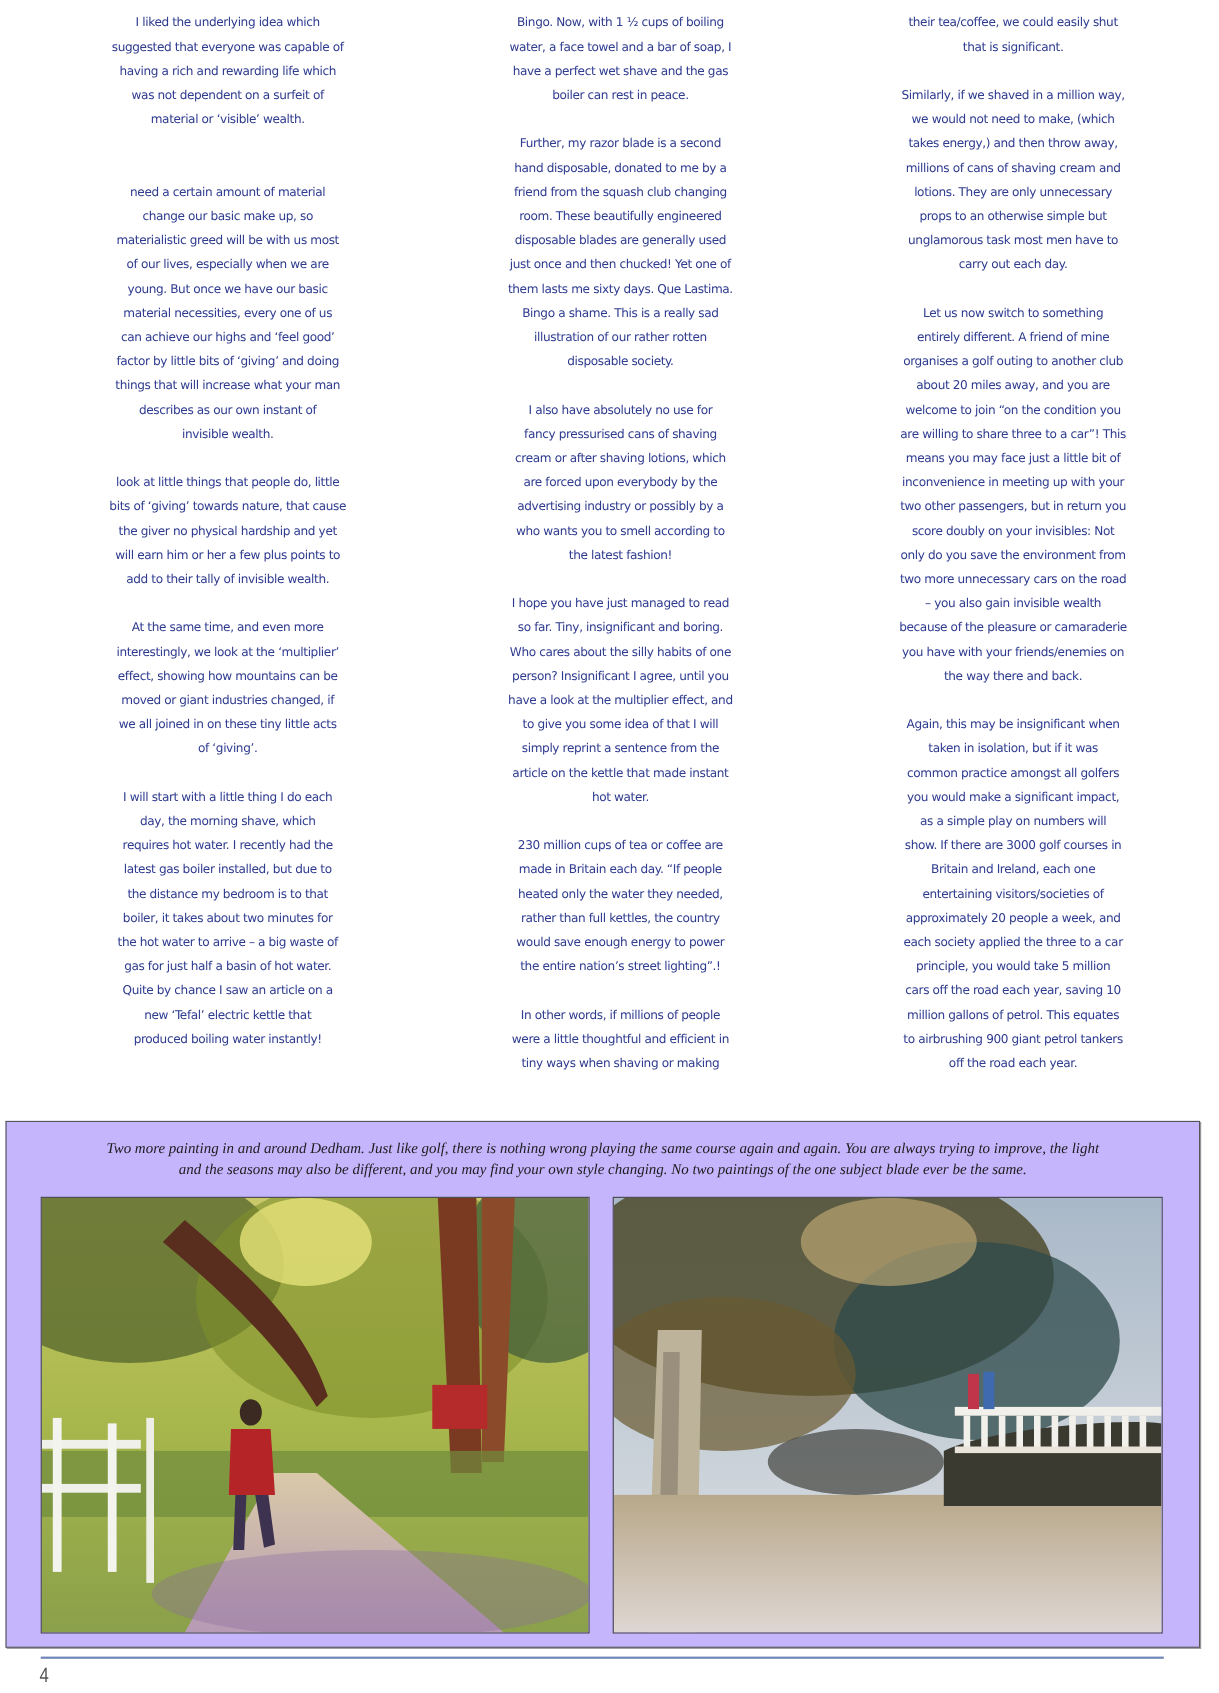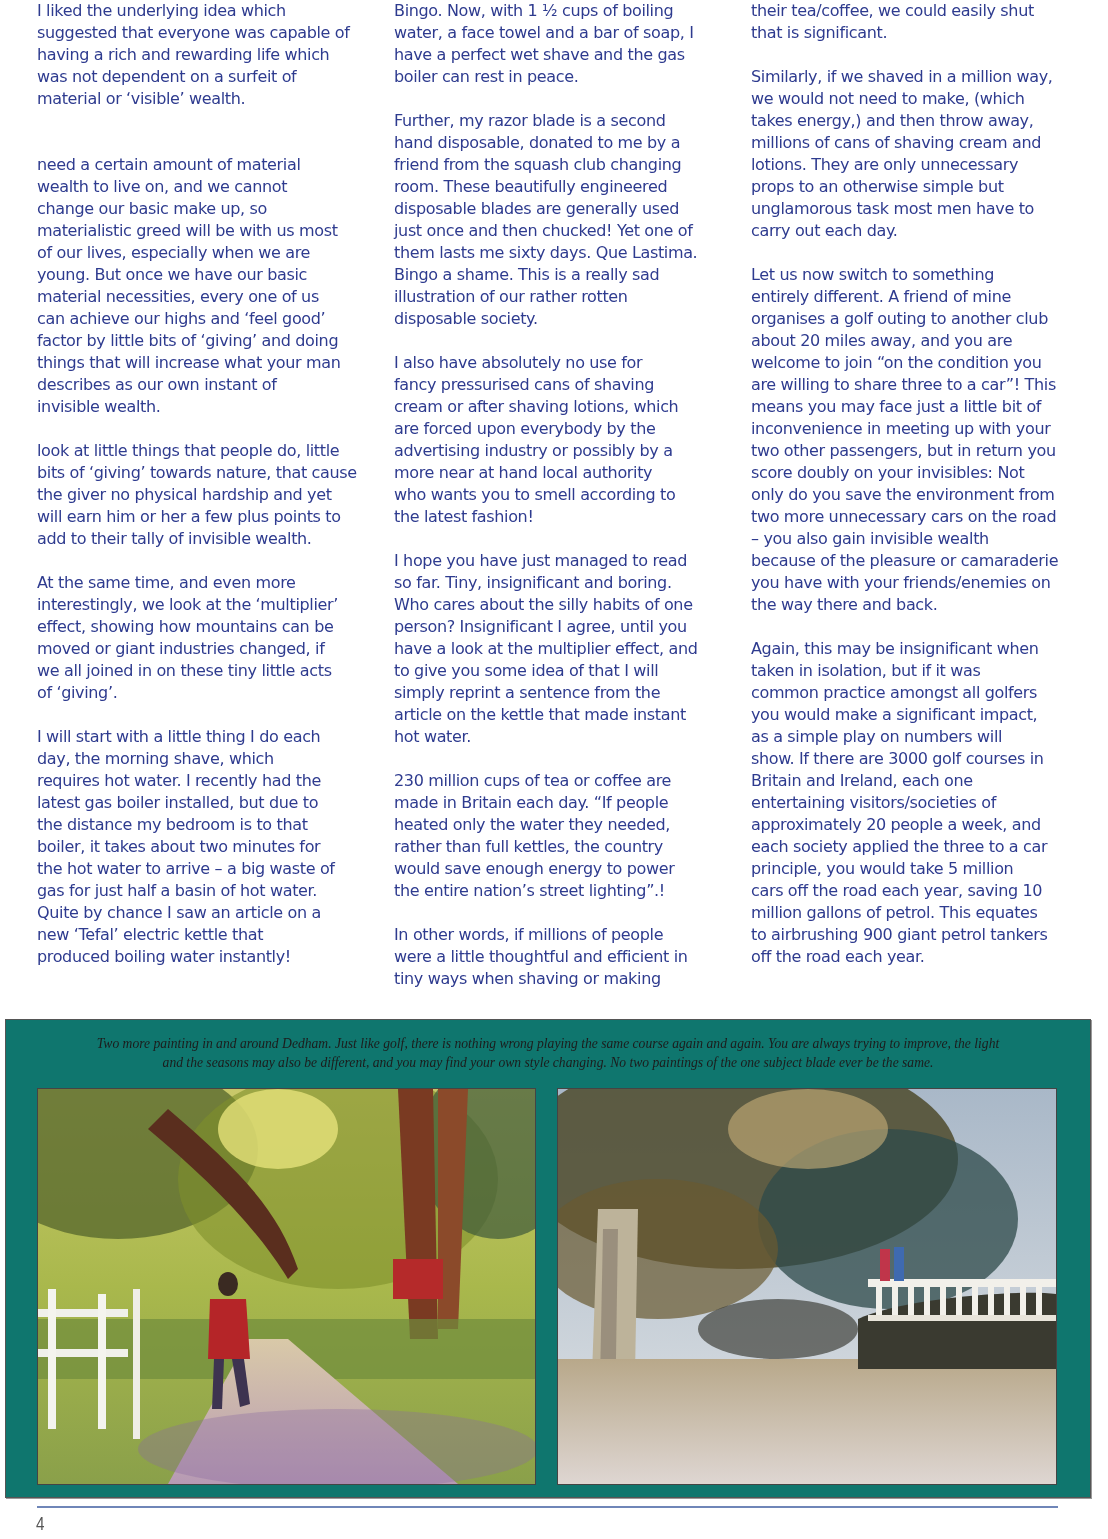--- a/index.html
+++ b/index.html
@@ -1,41 +1,40 @@
 <!DOCTYPE html>
 <html><head>
 <meta charset="utf-8">
 <style>
   html,body{margin:0;padding:0;background:#fff;}
   body{width:1108px;height:1539px;position:relative;overflow:hidden;}
-  .col{position:absolute;top:0;width:340px;font-family:"DejaVu Sans","Liberation Sans",sans-serif;font-size:16px;line-height:22px;color:#2e3b8f;letter-spacing:-0.35px;}
+  .col{position:absolute;top:10px;width:340px;font-family:"DejaVu Sans","Liberation Sans",sans-serif;font-size:11px;line-height:22px;color:#2e3b8f;letter-spacing:-0.35px;text-align:center;}
   .col p{margin:0;white-space:nowrap;}
   .col .gap{height:22px;}
   .col .gap2{height:44px;}
   #c1{left:37px;} #c2{left:394px;} #c3{left:751px;}
-  .box{position:absolute;left:5px;top:1019px;width:1084px;height:477px;background:#0f766e;border:1.5px solid #555;box-shadow:1px 1px 0 #999;}
+  .box{position:absolute;left:5px;top:1019px;width:1084px;height:477px;background:#c4b5fd;border:1.5px solid #555;box-shadow:1px 1px 0 #999;}
   .caption{position:absolute;left:0;right:0;top:14px;text-align:center;font-family:"Liberation Serif","DejaVu Serif",serif;font-style:italic;font-size:13.6px;line-height:19px;color:#1c1c1c;}
   .painting{position:absolute;top:68px;height:395px;border:1.5px solid #444;overflow:hidden;}
   #p1{left:31px;width:497px;}
   #p2{left:551px;width:498px;}
   .rule{position:absolute;left:37px;top:1506px;width:1021px;height:2px;background:#6f86b8;}
   .pnum{position:absolute;left:36px;top:1513px;font-family:"Liberation Sans",sans-serif;font-size:19px;color:#555;transform:scaleX(0.8);transform-origin:left;}
 </style>
 </head>
 <body>
 
 <div id="c1" class="col">
     <p>I liked the underlying idea which</p>
     <p>suggested that everyone was capable of</p>
     <p>having a rich and rewarding life which</p>
     <p>was not dependent on a surfeit of</p>
     <p>material or ‘visible’ wealth.</p>
     <div class="gap2"></div>
     <p>need a certain amount of material</p>
-    <p>wealth to live on, and we cannot</p>
     <p>change our basic make up, so</p>
     <p>materialistic greed will be with us most</p>
     <p>of our lives, especially when we are</p>
     <p>young. But once we have our basic</p>
     <p>material necessities, every one of us</p>
     <p>can achieve our highs and ‘feel good’</p>
     <p>factor by little bits of ‘giving’ and doing</p>
     <p>things that will increase what your man</p>
     <p>describes as our own instant of</p>
     <p>invisible wealth.</p>
@@ -80,21 +79,20 @@
     <p>them lasts me sixty days. Que Lastima.</p>
     <p>Bingo a shame. This is a really sad</p>
     <p>illustration of our rather rotten</p>
     <p>disposable society.</p>
     <div class="gap"></div>
     <p>I also have absolutely no use for</p>
     <p>fancy pressurised cans of shaving</p>
     <p>cream or after shaving lotions, which</p>
     <p>are forced upon everybody by the</p>
     <p>advertising industry or possibly by a</p>
-    <p>more near at hand local authority</p>
     <p>who wants you to smell according to</p>
     <p>the latest fashion!</p>
     <div class="gap"></div>
     <p>I hope you have just managed to read</p>
     <p>so far. Tiny, insignificant and boring.</p>
     <p>Who cares about the silly habits of one</p>
     <p>person? Insignificant I agree, until you</p>
     <p>have a look at the multiplier effect, and</p>
     <p>to give you some idea of that I will</p>
     <p>simply reprint a sentence from the</p>

